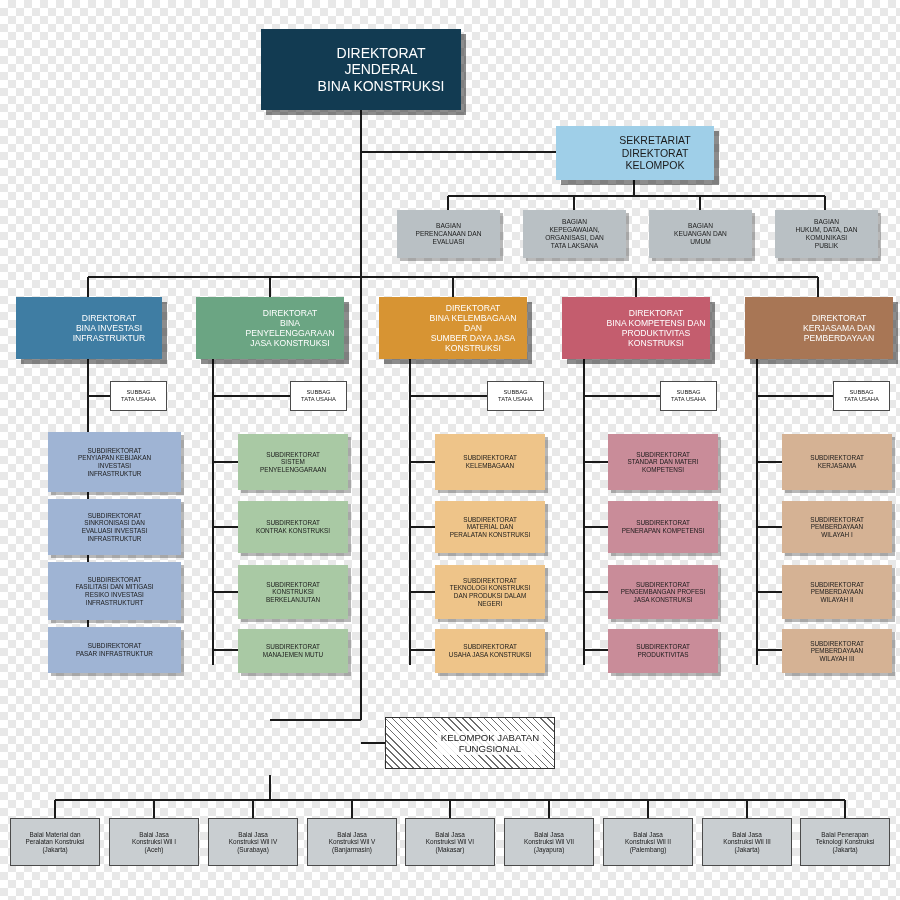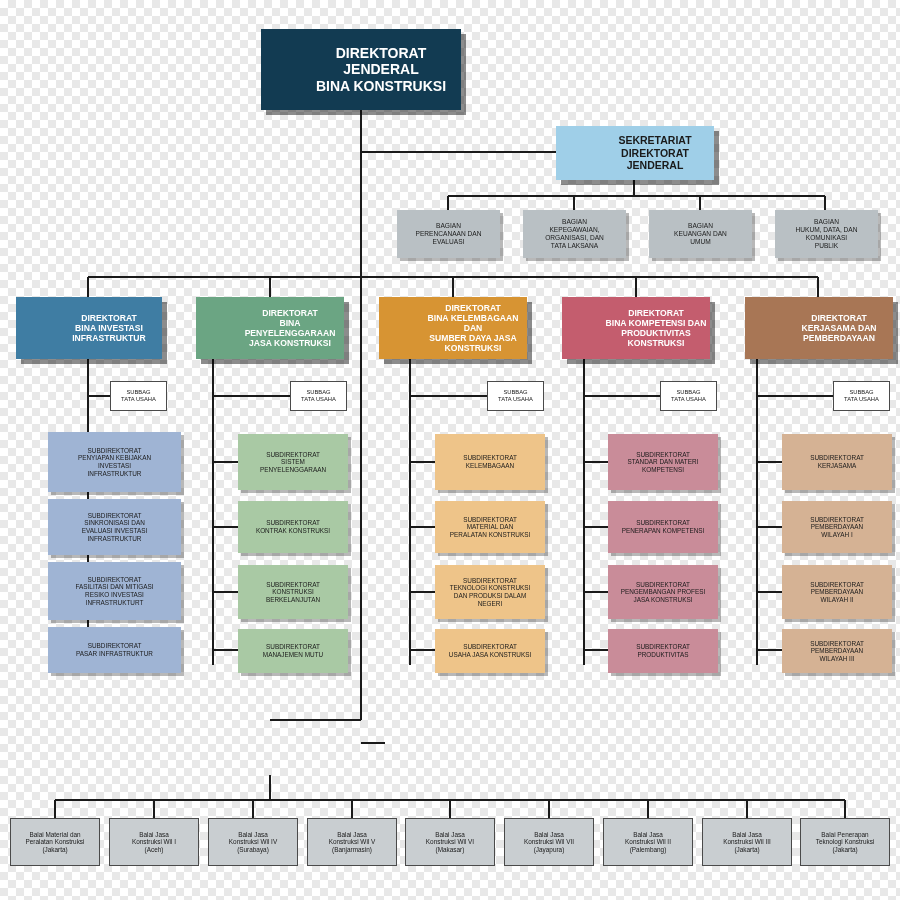--- a/index.html
+++ b/index.html
@@ -27,21 +27,21 @@
     display:flex;
     align-items:center;
     justify-content:center;
     text-align:center;
     line-height:1.18;
     color:#1a1a1a;
   }
   .node span{display:block;padding:1px 3px;}
   .shadow{box-shadow:5px 5px 0 rgba(0,0,0,0.45);}
   .shadow-sm{box-shadow:3px 3px 0 rgba(0,0,0,0.28);}
-  .bold{font-weight:bold;padding-left:40px;}
+  .bold{font-weight:normal;padding-left:40px;}
   .thinborder{border:1px solid #4a4a4a;}
   svg.lines{position:absolute;left:0;top:0;width:900px;height:900px;pointer-events:none;}
   .hatch{
     background-color:#f2f2f2;
     background-image:repeating-linear-gradient(45deg,#ffffff 0 4px,#6e6e6e 4px 5px);
     border:1px solid #333;
   }
 </style>
 </head>
 <body>
@@ -129,21 +129,21 @@
     </g>
   </svg>
 
   <div class="node shadow bold" style="left:261px;top:29px;width:200px;height:81px;background:#123b52;color:#ffffff;font-size:14px;">
     <span style="white-space:pre-line;">DIREKTORAT JENDERAL
 BINA KONSTRUKSI</span>
   </div>
 
   <div class="node shadow bold" style="left:556px;top:126px;width:158px;height:54px;background:#9fcfe8;font-size:10.5px;">
     <span style="white-space:pre-line;">SEKRETARIAT
-DIREKTORAT JENDERAL</span>
+DIREKTORAT KELOMPOK</span>
   </div>
 
   <div class="node shadow-sm" style="left:397px;top:210px;width:103px;height:48px;background:#b9c0c4;font-size:6.6px;">
     <span style="white-space:pre-line;">BAGIAN
 PERENCANAAN DAN
 EVALUASI</span>
   </div>
   <div class="node shadow-sm" style="left:523px;top:210px;width:103px;height:48px;background:#b9c0c4;font-size:6.6px;">
     <span style="white-space:pre-line;">BAGIAN
 KEPEGAWAIAN,
@@ -306,20 +306,24 @@
 PEMBERDAYAAN
 WILAYAH II</span>
   </div>
   <div class="node shadow-sm" style="left:782px;top:629px;width:110px;height:44px;background:#d5b294;font-size:6.4px;">
     <span style="white-space:pre-line;">SUBDIREKTORAT
 PEMBERDAYAAN
 WILAYAH III</span>
   </div>
 
 
+  <div class="node hatch bold" style="left:385px;top:717px;width:170px;height:52px;font-size:9.6px;">
+    <span style="white-space:pre-line;background:rgba(255,255,255,0.86);padding:1px 4px;">KELOMPOK JABATAN
+FUNGSIONAL</span>
+  </div>
 
   <div class="node thinborder" style="left:10px;top:818px;width:90px;height:48px;background:#c9ced1;font-size:6.4px;">
     <span style="white-space:pre-line;">Balai  Material dan
 Peralatan Konstruksi
 (Jakarta)</span>
   </div>
   <div class="node thinborder" style="left:109px;top:818px;width:90px;height:48px;background:#c9ced1;font-size:6.4px;">
     <span style="white-space:pre-line;">Balai Jasa
 Konstruksi Wil I
 (Aceh)</span>

